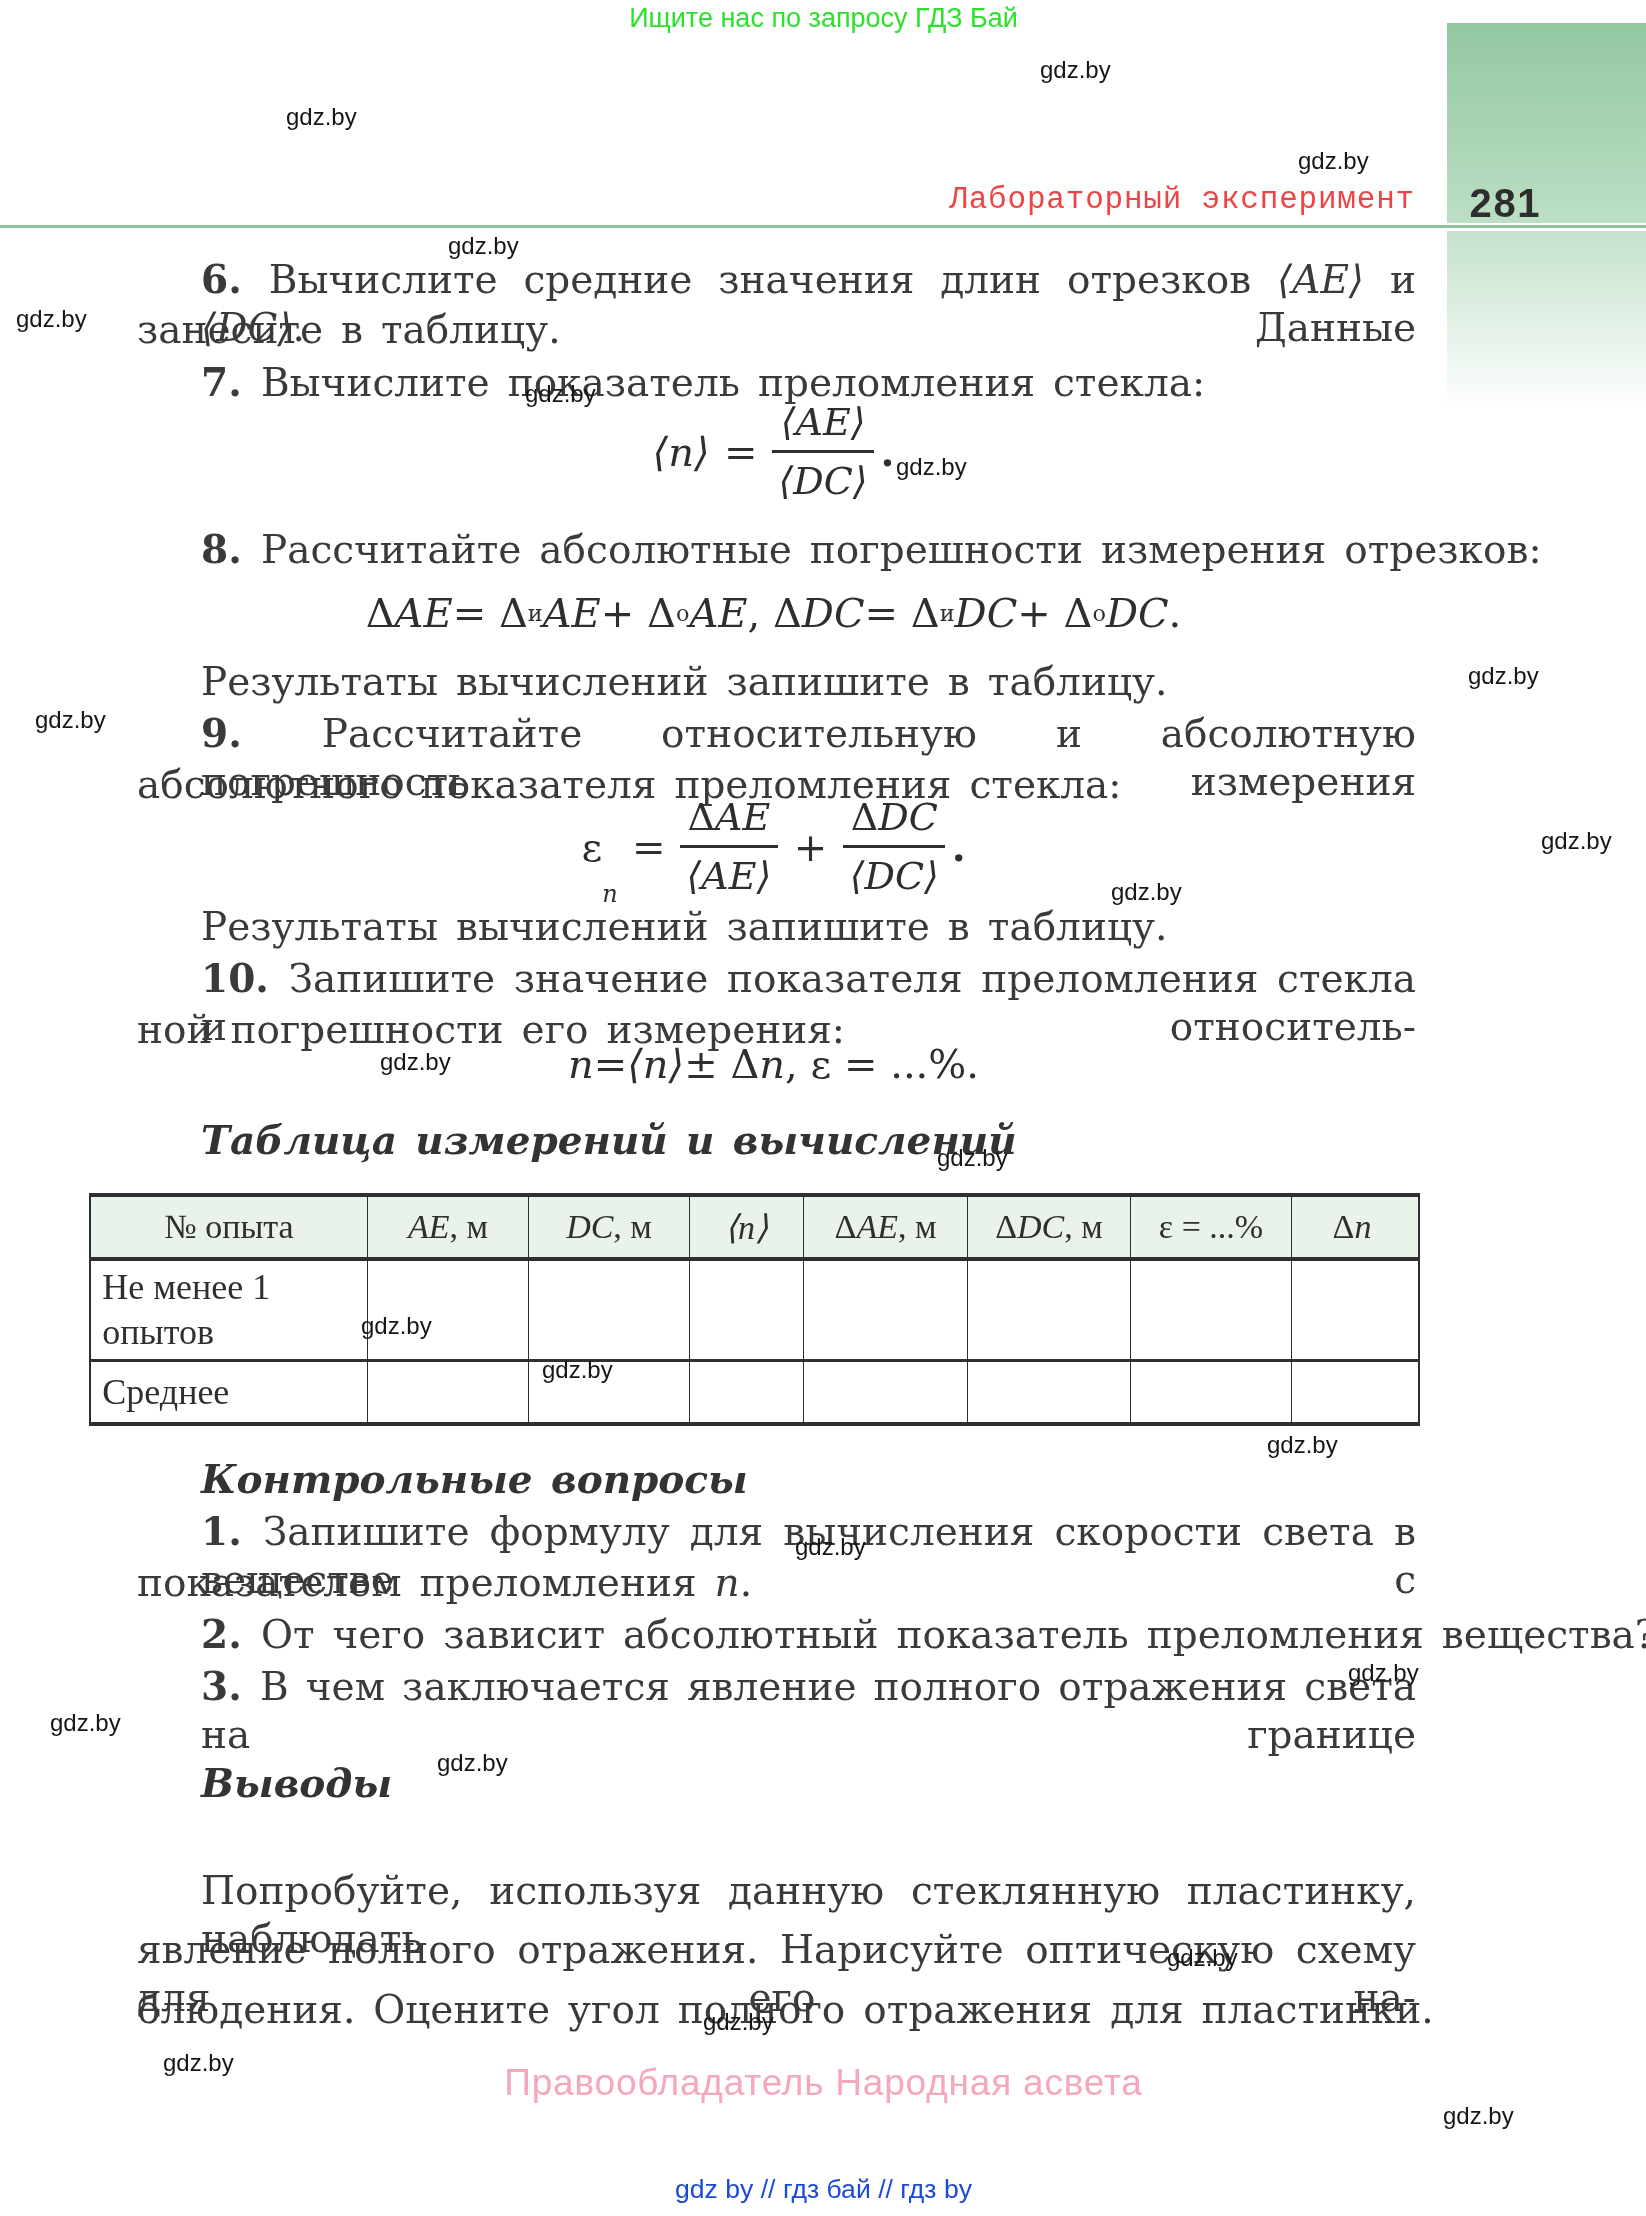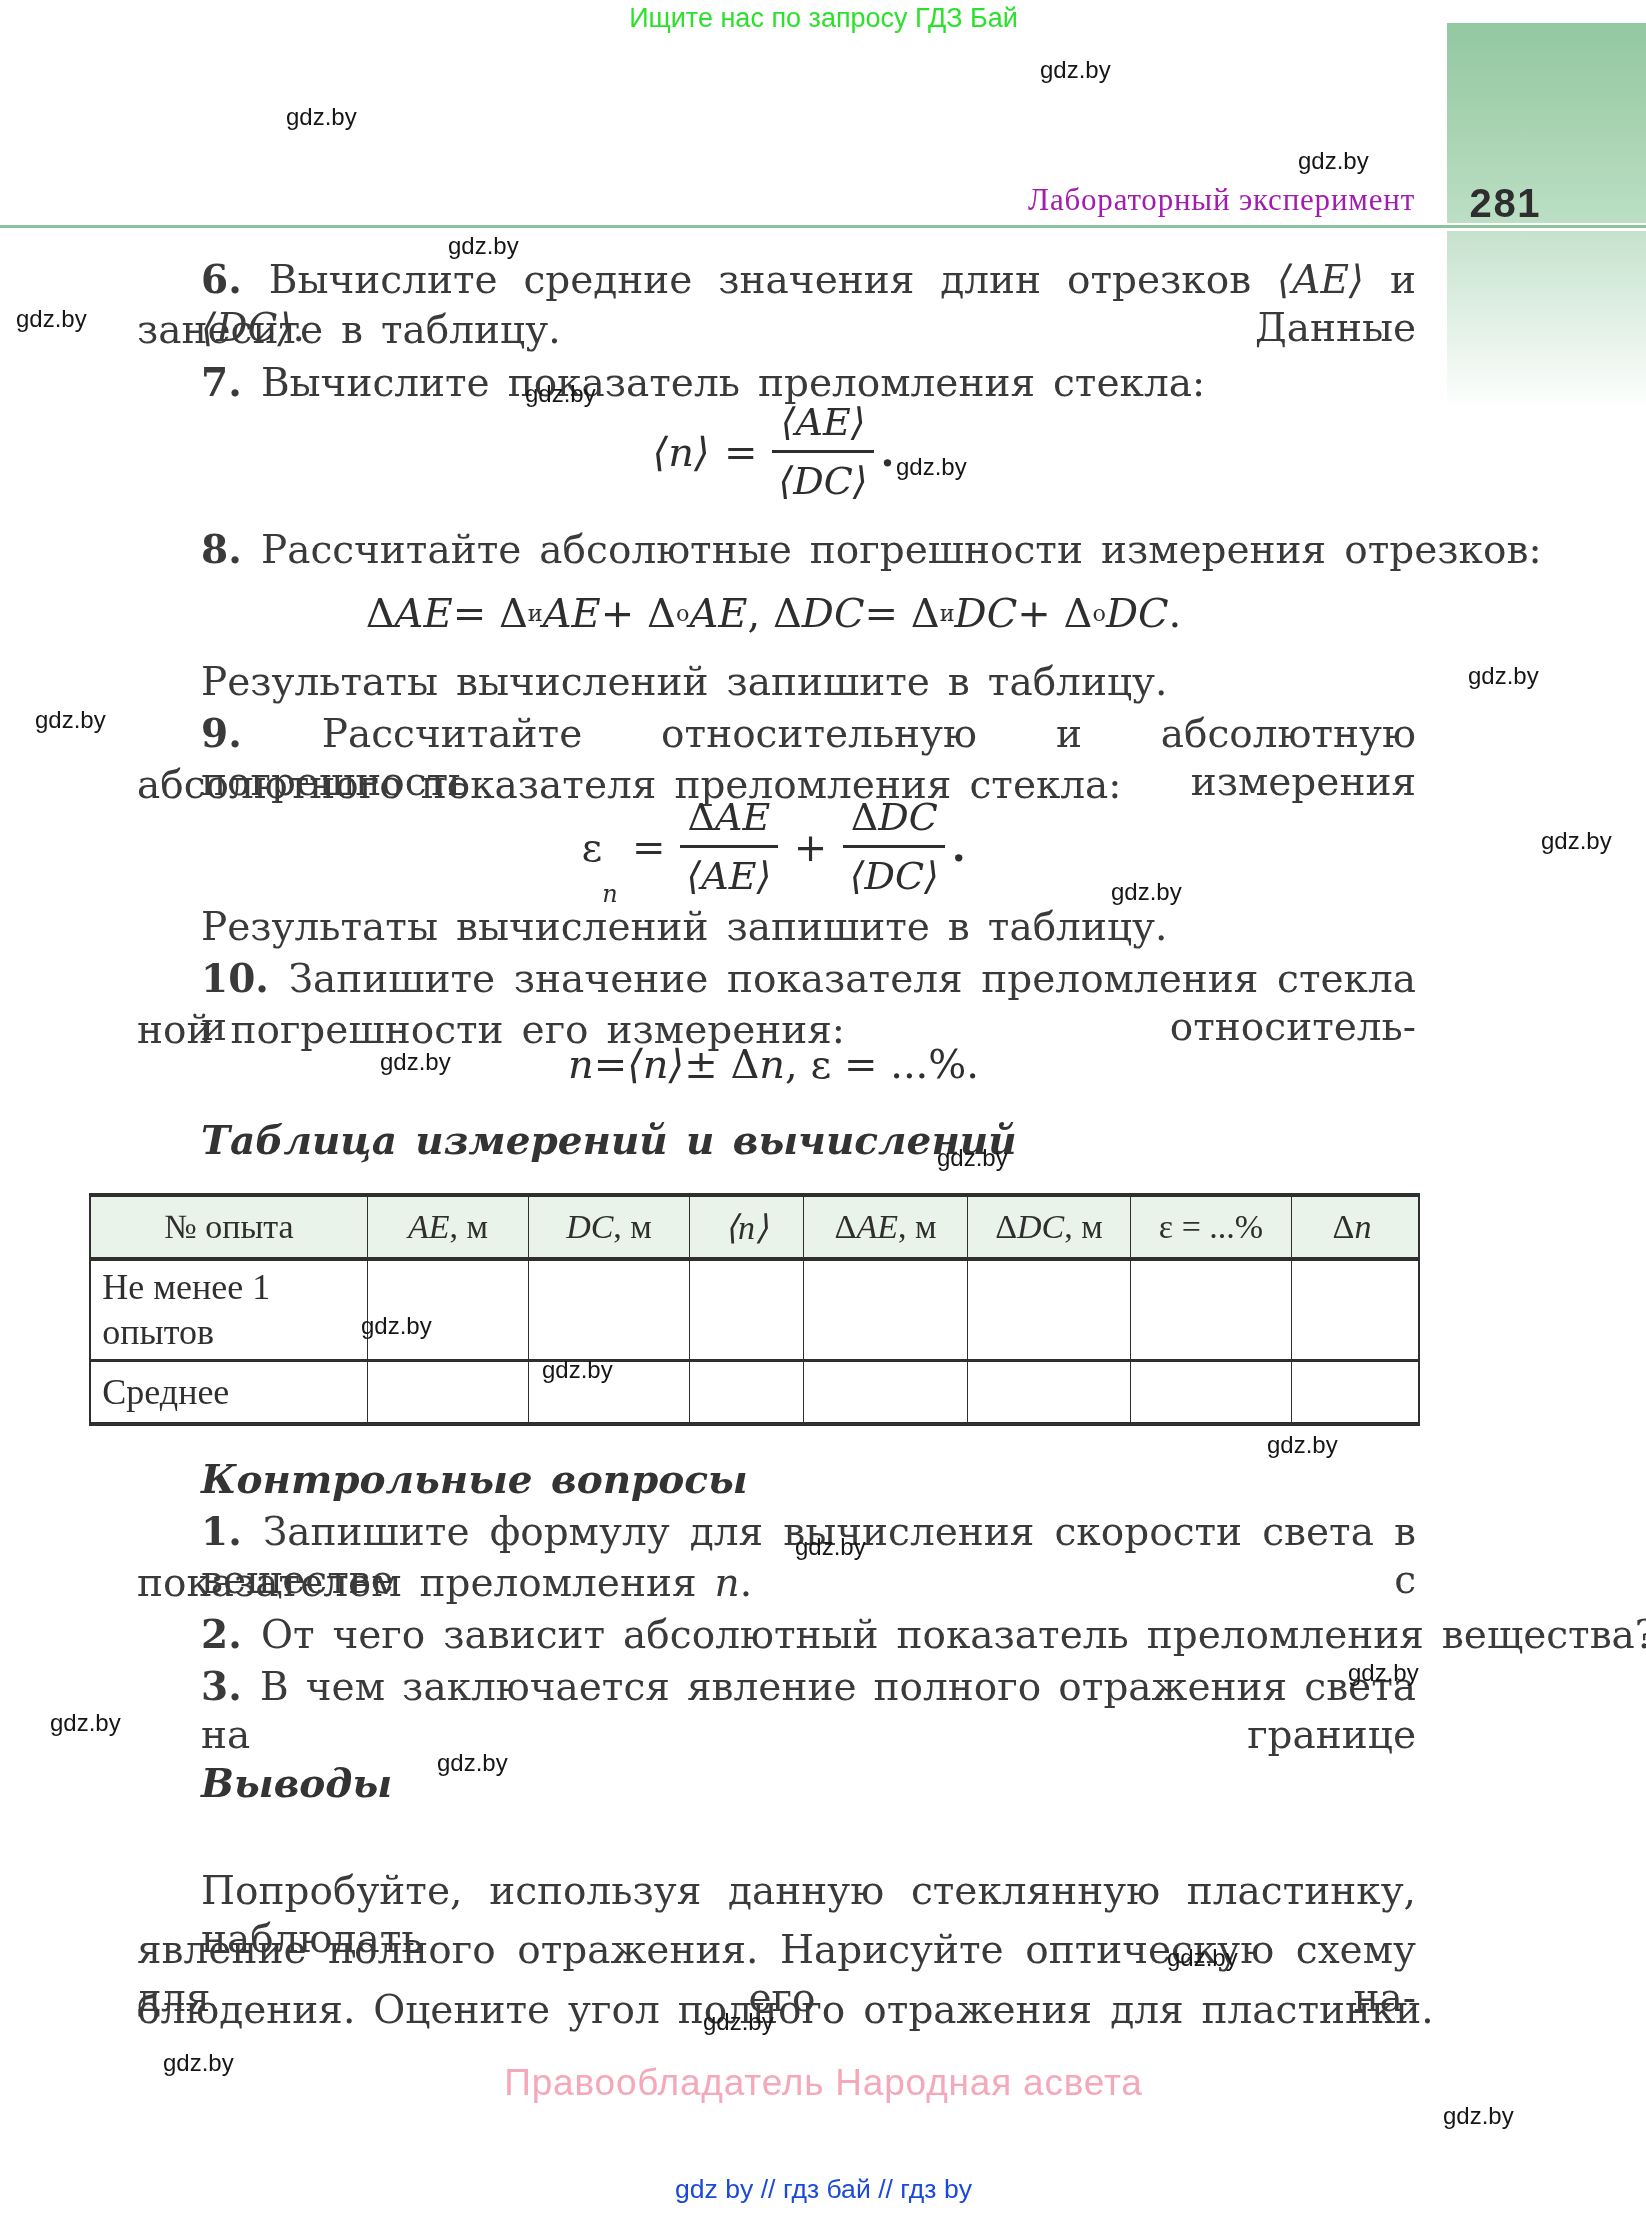--- a/index.html
+++ b/index.html
@@ -13,22 +13,22 @@
 
   
   .corner-top{position:absolute;left:1447px;top:22.6px;width:200px;height:200px;
               background:linear-gradient(180deg,#93c8a1 0%,#a9d4b3 55%,#bcdfc5 100%);}
   .corner-bottom{position:absolute;left:1447px;top:231px;width:200px;height:179px;
               background:linear-gradient(180deg,#c5e2cd 0%,#e7f3ea 60%,#ffffff 100%);}
   .page-num{position:absolute;left:22.6px;top:158px;
             font-family:"Liberation Sans","DejaVu Sans",sans-serif;
             font-size:40px;font-weight:bold;color:#2e2e2e;letter-spacing:1.6px;}
   .header-title{position:absolute;top:182px;right:232px;
-            font-family:Liberation Serif, serif;
-            font-size:31px;color:#a21caf;letter-spacing:0.8px;}
+            font-family:Liberation Mono, monospace;
+            font-size:31px;color:#ef4444;letter-spacing:0.8px;}
   .header-rule{position:absolute;left:0;top:225px;width:1647px;height:3.2px;background:#8cc39c;}
 
   
   .bl{position:absolute;left:137px;width:1279px;font-size:39px;line-height:48px;
       color:#3a3a3a;white-space:nowrap;word-spacing:5.6px;}
   .bl.jfull{white-space:normal;text-align:justify;text-align-last:justify;word-spacing:normal;}
   .bl.ind{padding-left:64px;width:1215px;}
   .seg-b{font-weight:bold;}
   .seg-i{font-style:italic;}
   .seg-sub{font-size:0.56em;vertical-align:-0.35em;}

